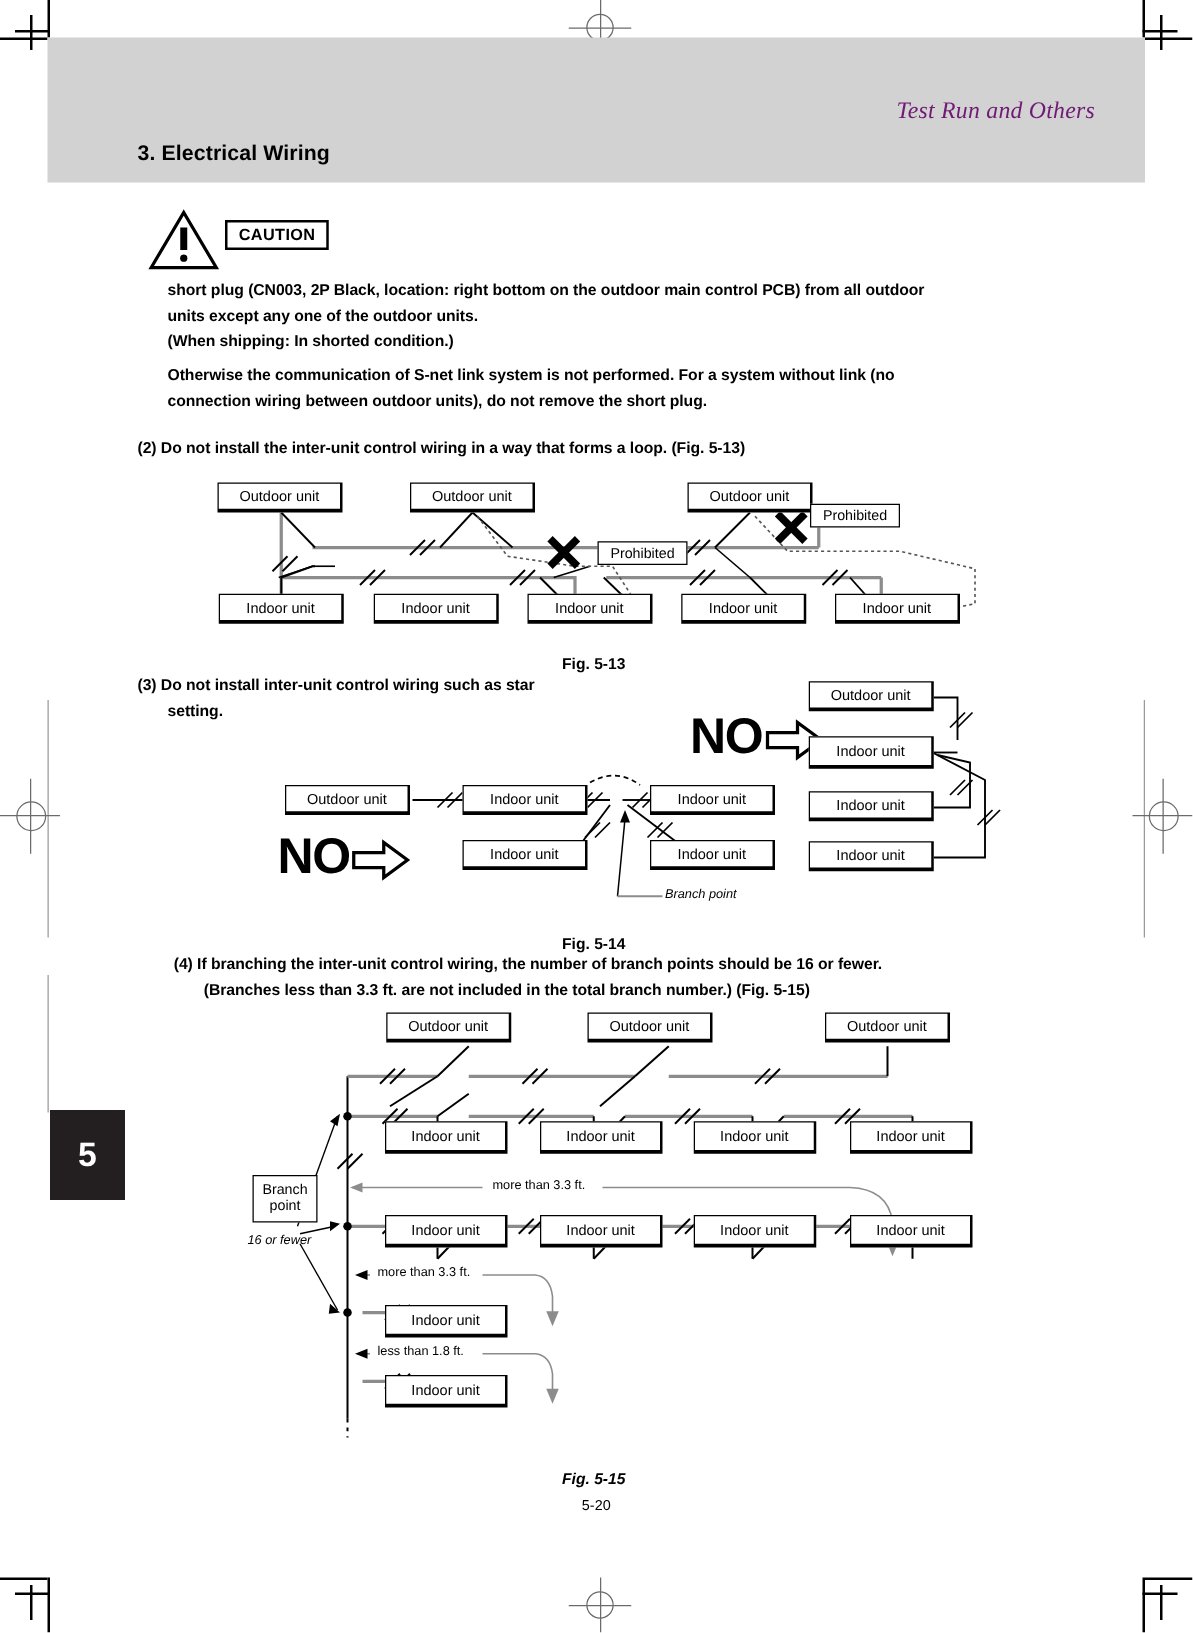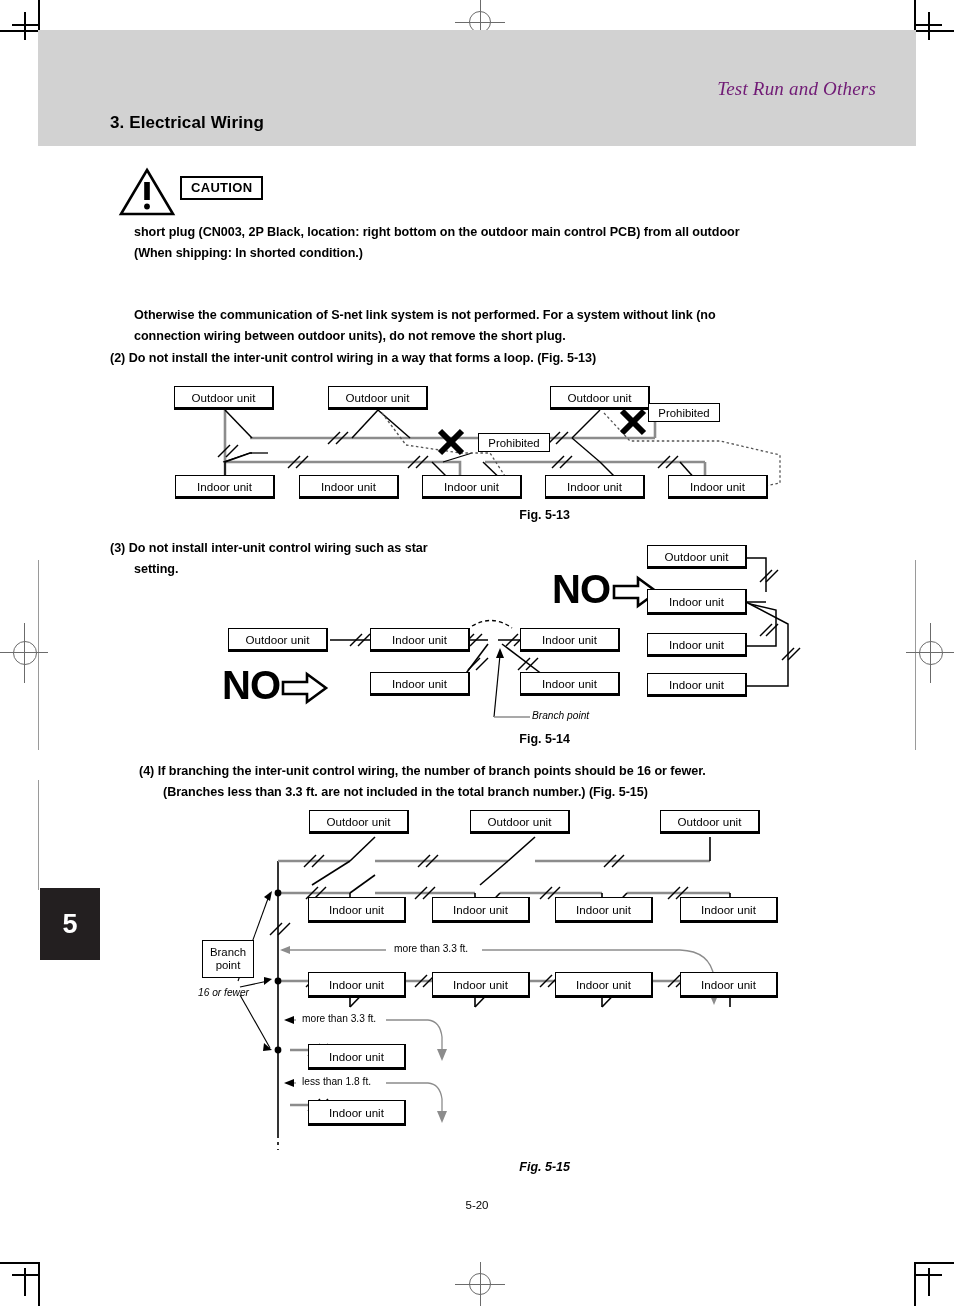--- a/index.html
+++ b/index.html
@@ -27,21 +27,21 @@
               padding:2px 9px 3px;font-size:13px;font-weight:bold;letter-spacing:.3px;}
 
   
   .para{position:absolute;font-size:12.6px;font-weight:bold;line-height:20.5px;letter-spacing:-.05px;}
   .para .hang{display:block;padding-left:24px;text-indent:-24px;}
   .para .ind{display:block;padding-left:24px;}
 
   
   .fig{position:absolute;}
   .fig svg{display:block;overflow:visible;}
-  .figcap{position:absolute;font-size:12.5px;font-weight:bold;text-align:right;}
+  .figcap{position:absolute;font-size:12.5px;font-weight:bold;text-align:center;margin-top:16px;}
 
   .unitbox{position:absolute;box-sizing:border-box;background:#fff;border:1px solid #000;
            border-bottom-width:3px;border-right-width:2px;
            font-size:11.6px;display:flex;align-items:center;justify-content:center;}
   .plainbox{position:absolute;box-sizing:border-box;background:#fff;border:1px solid #000;
             font-size:11.4px;display:flex;align-items:center;justify-content:center;}
   .lbl{position:absolute;font-size:10.2px;white-space:nowrap;background:#fff;}
   .lbl-nb{position:absolute;font-size:10.2px;white-space:nowrap;font-style:italic;}
   .nobig{position:absolute;font-size:40px;font-weight:bold;letter-spacing:-1px;
          font-family:"Liberation Sans",sans-serif;}
@@ -106,23 +106,24 @@
   <svg width="58" height="50" viewBox="0 0 58 50">
     <polygon points="29,3 55,47 3,47" fill="#fff" stroke="#000" stroke-width="2.6"></polygon>
     <rect x="26.2" y="15" width="5.6" height="18" fill="#000"></rect>
     <circle cx="29" cy="39.5" r="2.9" fill="#000"></circle>
   </svg>
   <div class="cautionbox">CAUTION</div>
 </div>
 
 <div class="para" style="left:110px;top:222px;width:740px;">
   <span class="ind">short plug (CN003, 2P Black, location: right bottom on the outdoor main control PCB) from all outdoor</span>
+  <span class="ind">units except any one of the outdoor units.</span>
   <span class="ind">(When shipping: In shorted condition.)</span>
 </div>
-<div class="para" style="left:110px;top:305px;width:740px;">
+<div class="para" style="left:110px;top:290px;width:740px;">
   <span class="ind">Otherwise the communication of S-net link system is not performed. For a system without link (no</span>
   <span class="ind">connection wiring between outdoor units), do not remove the short plug.</span>
 </div>
 <div class="para" style="left:110px;top:348px;width:760px;">
   <span class="hang">(2) Do not install the inter-unit control wiring in a way that forms a loop. (Fig. 5-13)</span>
 </div>
 
 <div class="fig" style="left:160px;top:383px;width:640px;height:125px;">
   <svg width="640" height="125" viewBox="0 0 640 125">
     <g stroke="#8c8c8c" stroke-width="2.6" fill="none">

